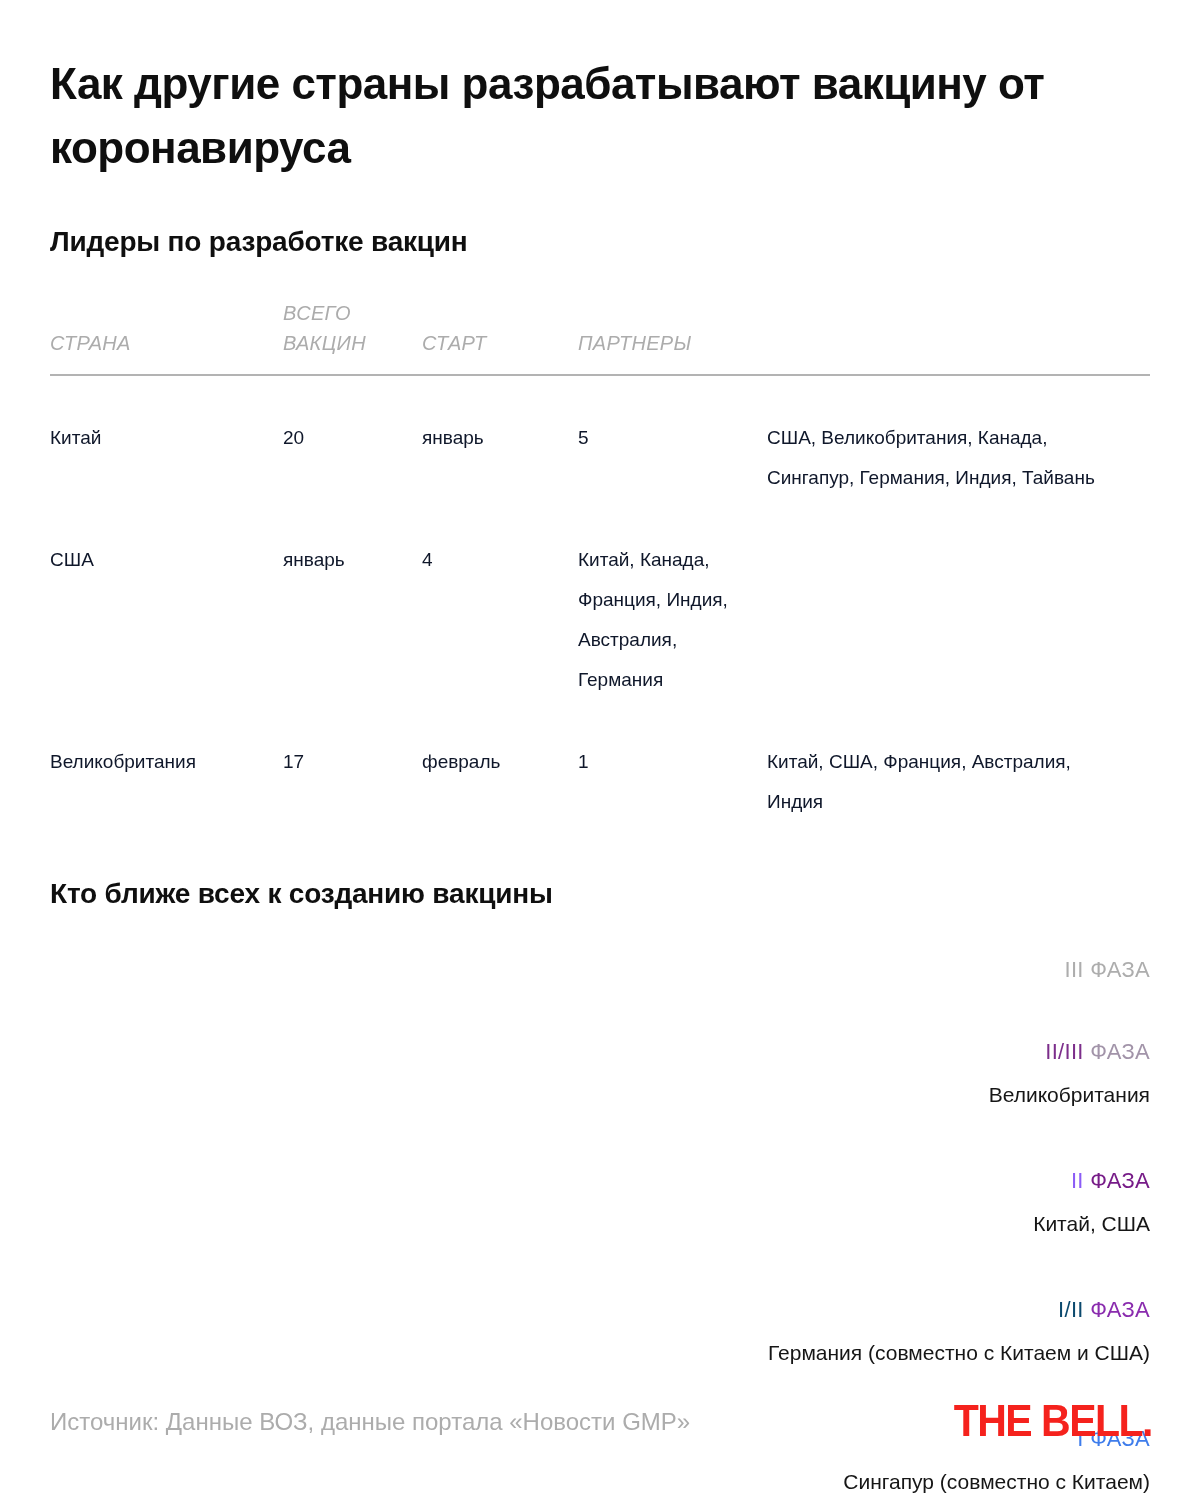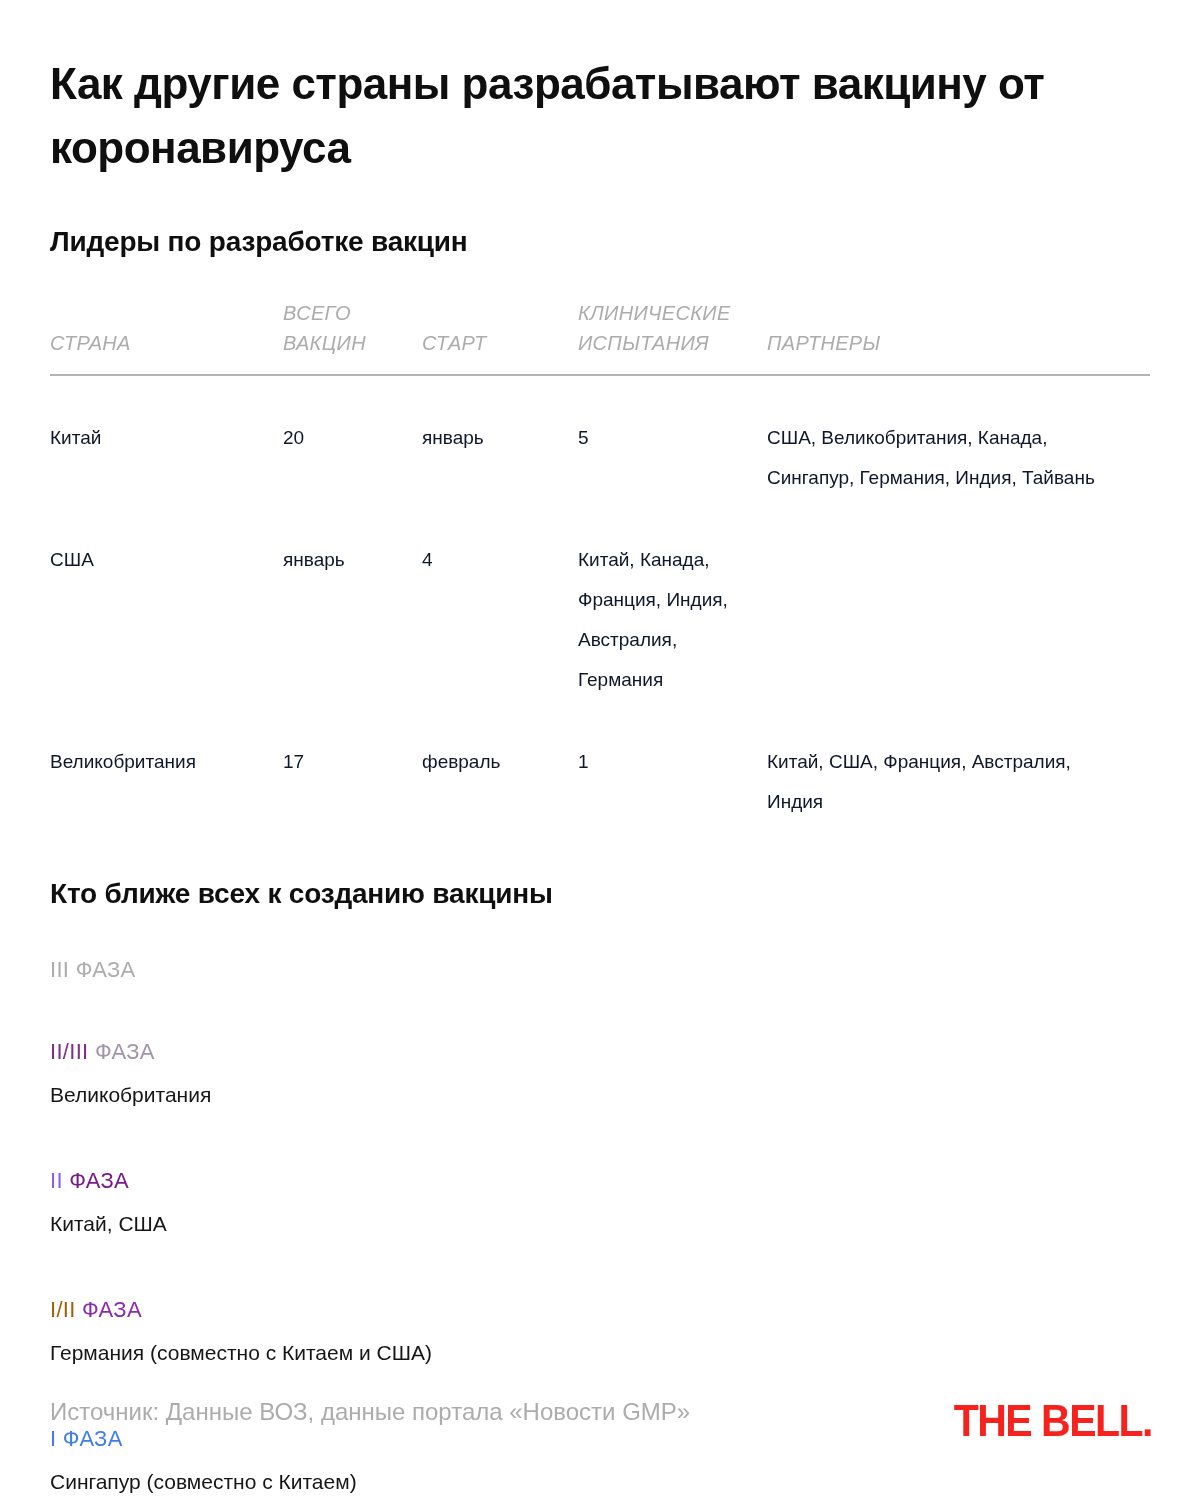--- a/index.html
+++ b/index.html
@@ -42,31 +42,31 @@
     margin: 16px 0 0 0; width: 1100px;
   }
   .t-row { margin-top: 42px; }
   .t-row .cell {
     font-size: 19px; color: #0f172a; line-height: 40px;
     padding-right: 24px;
   }
 
   
   .phases-heading { margin-top: 56px; margin-bottom: 48px; }
-  .phase-block { text-align: left; margin-bottom: 58px; }
+  .phase-block { text-align: right; margin-bottom: 58px; }
   .phase-label { font-size: 22px; letter-spacing: 0.3px; line-height: 24px; }
   .phase-countries {
     font-size: 21px; color: #161616; margin-top: 15px; line-height: 32px;
   }
   .phase-countries:empty { display: none; }
 
   
   .footer {
     position: absolute; left: 50px; right: 48px; top: 1398px;
-    display: flex; justify-content: space-between; 
+    display: flex; justify-content: space-between; align-items: center;
   }
   .source-note { font-size: 24px; color: #acacac; }
   .brand-logo {
     font-size: 41px; font-weight: bold; letter-spacing: -1.5px;
     transform: scaleY(1.08); transform-origin: center;
   }
 </style>
 </head>
 <body>
 
@@ -74,21 +74,20 @@
 
   <h1 class="page-title">Как другие страны разрабатывают вакцину от коронавируса</h1>
 
   <h2 class="section-heading leaders-heading">Лидеры по разработке вакцин</h2>
 
   <div class="vaccine-table">
     <div class="t-grid t-head">
       <div class="cell">СТРАНА</div>
       <div class="cell">ВСЕГО ВАКЦИН</div>
       <div class="cell">СТАРТ</div>
-      <div class="cell">КЛИНИЧЕСКИЕ ИСПЫТАНИЯ</div>
       <div class="cell">ПАРТНЕРЫ</div>
     </div>
 
     <hr class="t-divider">
 
     <div class="t-grid t-row">
       <div class="cell">Китай</div>
       <div class="cell">20</div>
       <div class="cell">январь</div>
       <div class="cell">5</div>
@@ -124,21 +123,21 @@
       <div class="phase-label"><span style="color: rgb(124, 46, 139);">II/III</span><span style="color: rgb(162, 148, 169);"> ФАЗА</span></div>
       <div class="phase-countries">Великобритания</div>
     </div>
 
     <div class="phase-block">
       <div class="phase-label"><span style="color: #8b5cf6;">II</span><span style="color: rgb(119, 28, 136);"> ФАЗА</span></div>
       <div class="phase-countries">Китай, США</div>
     </div>
 
     <div class="phase-block">
-      <div class="phase-label"><span style="color: #a16207;">I/II</span><span style="color: rgb(138, 44, 174);"> ФАЗА</span></div>
+      <div class="phase-label"><span style="color: #0c4a6e;">I/II</span><span style="color: rgb(138, 44, 174);"> ФАЗА</span></div>
       <div class="phase-countries">Германия (совместно с Китаем и США)</div>
     </div>
 
     <div class="phase-block">
       <div class="phase-label"><span style="color: rgb(63, 125, 235);">I</span><span style="color: rgb(63, 125, 235);"> ФАЗА</span></div>
       <div class="phase-countries">Сингапур (совместно с Китаем)</div>
     </div>
 
   </div>
 </div>

